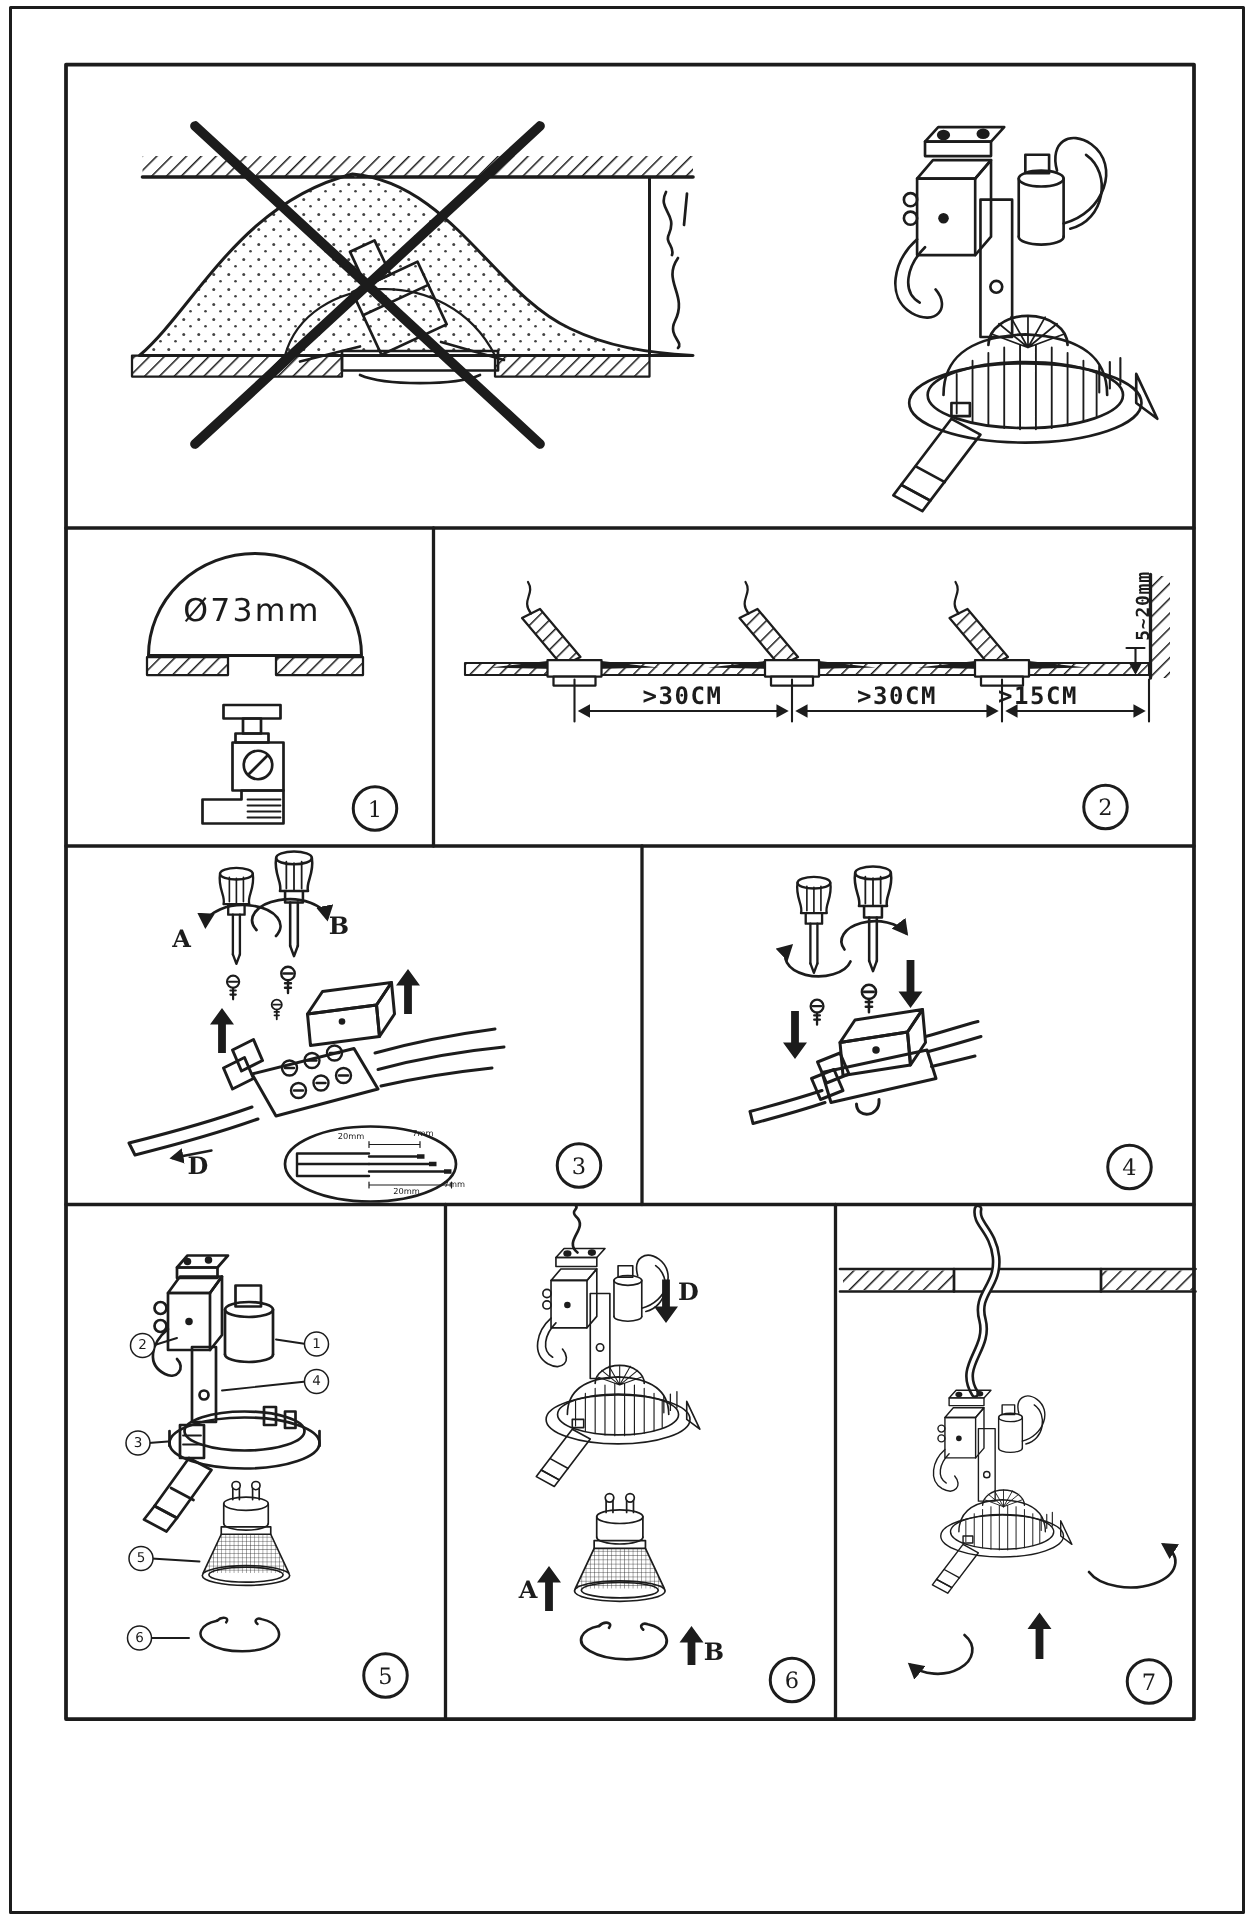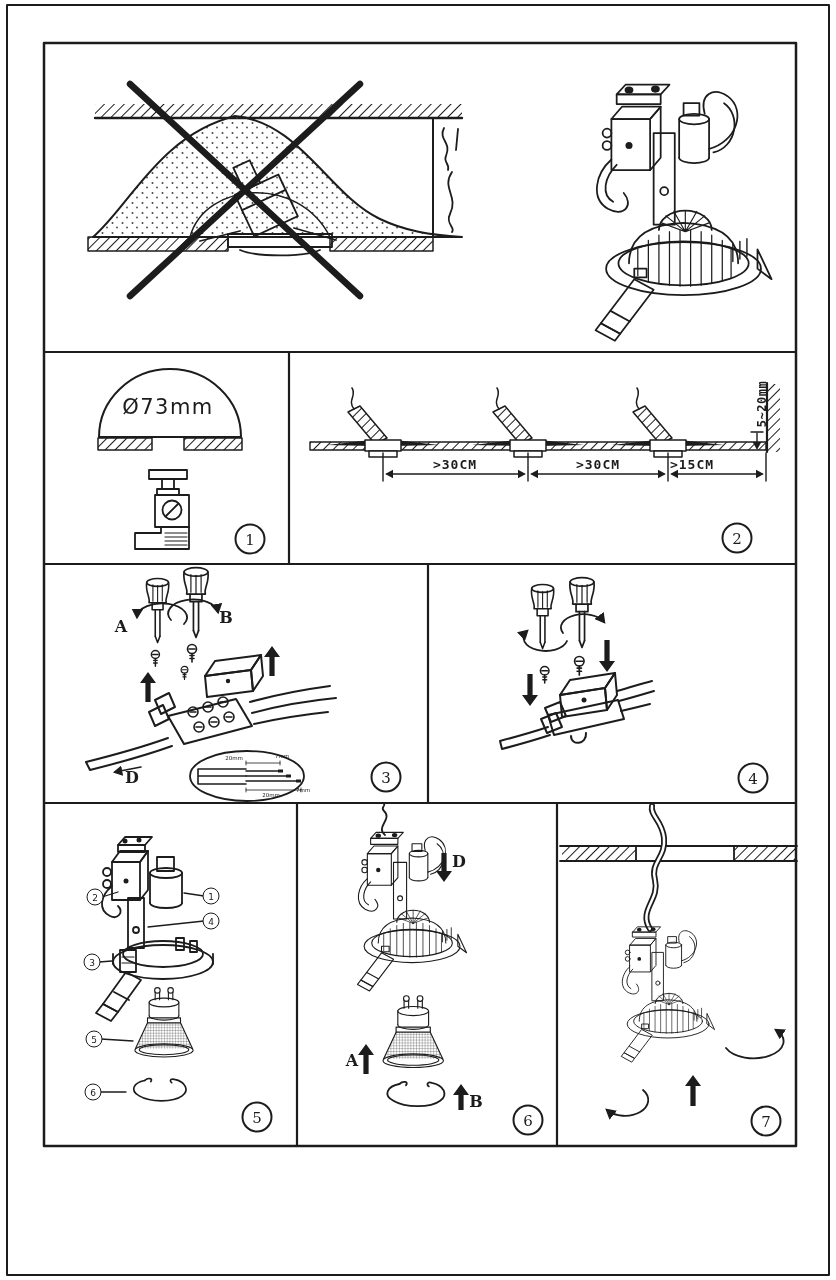--- a/index.html
+++ b/index.html
@@ -1,20 +1,20 @@
 <!DOCTYPE html>
 <html><head>
 <meta charset="utf-8">
 <style>
   html,body{margin:0;padding:0;background:#e8e8e8;}
   #page{position:relative;width:836px;height:1280px;background:#ffffff;overflow:hidden;
         font-family:"DejaVu Sans", sans-serif;color:#1c1c1c;}
   #art{position:absolute;left:0;top:0;}
   .lbl{position:absolute;transform:translate(-50%,-50%);white-space:nowrap;color:#1c1c1c;}
-  .dim{font-family:"DejaVu Sans Mono", monospace;font-weight:bold;font-size:13px;letter-spacing:1px;}
+  .dim{font-family:"DejaVu Sans Mono", monospace;font-weight:bold;font-size:16px;letter-spacing:1px;}
   .vdim{font-family:"DejaVu Sans Mono", monospace;font-weight:bold;font-size:12px;
         transform:translate(-50%,-50%) rotate(-90deg);letter-spacing:0.5px;}
   .hole{font-size:21px;letter-spacing:1.5px;}
   .letter{font-family:"DejaVu Serif", serif;font-size:16px;font-weight:bold;}
   .tiny{font-size:5.5px;}
   .step-circle{position:absolute;width:27px;height:27px;border:2px solid #1c1c1c;border-radius:50%;
         transform:translate(-50%,-50%);display:flex;align-items:center;justify-content:center;
         font-family:"DejaVu Serif", serif;font-size:15px;background:#fff;}
   .callout{position:absolute;width:15px;height:15px;border:1.5px solid #1c1c1c;border-radius:50%;
         transform:translate(-50%,-50%);display:flex;align-items:center;justify-content:center;

